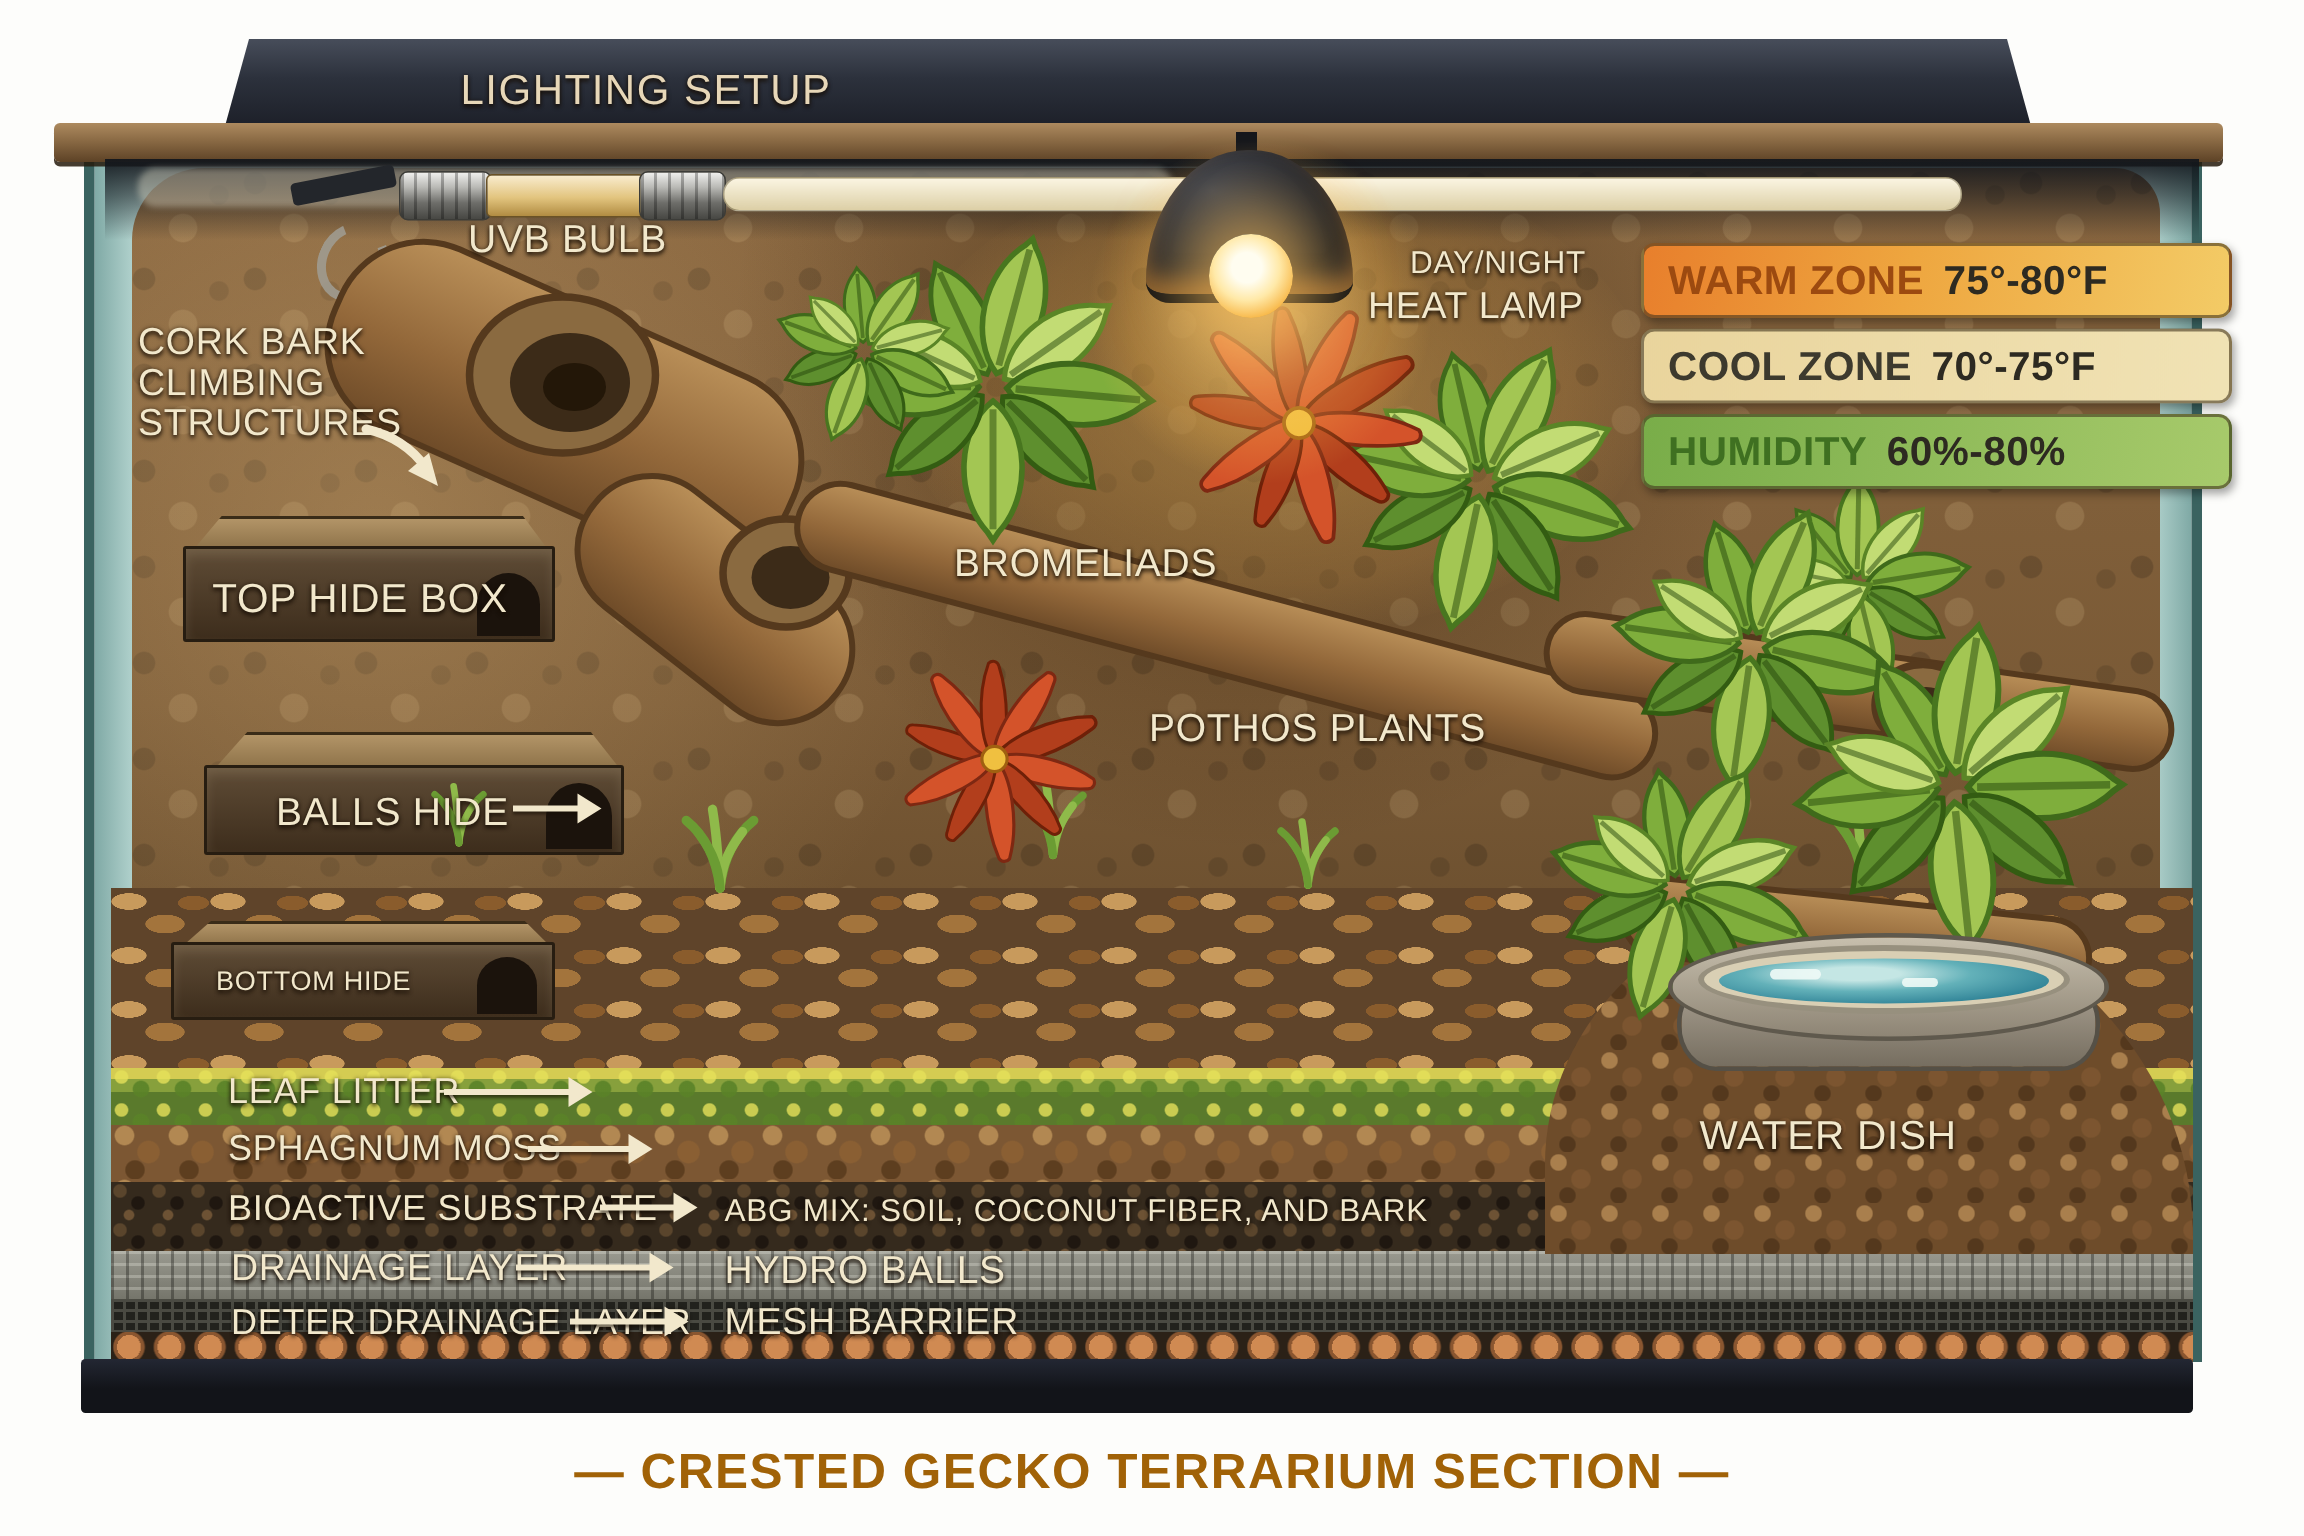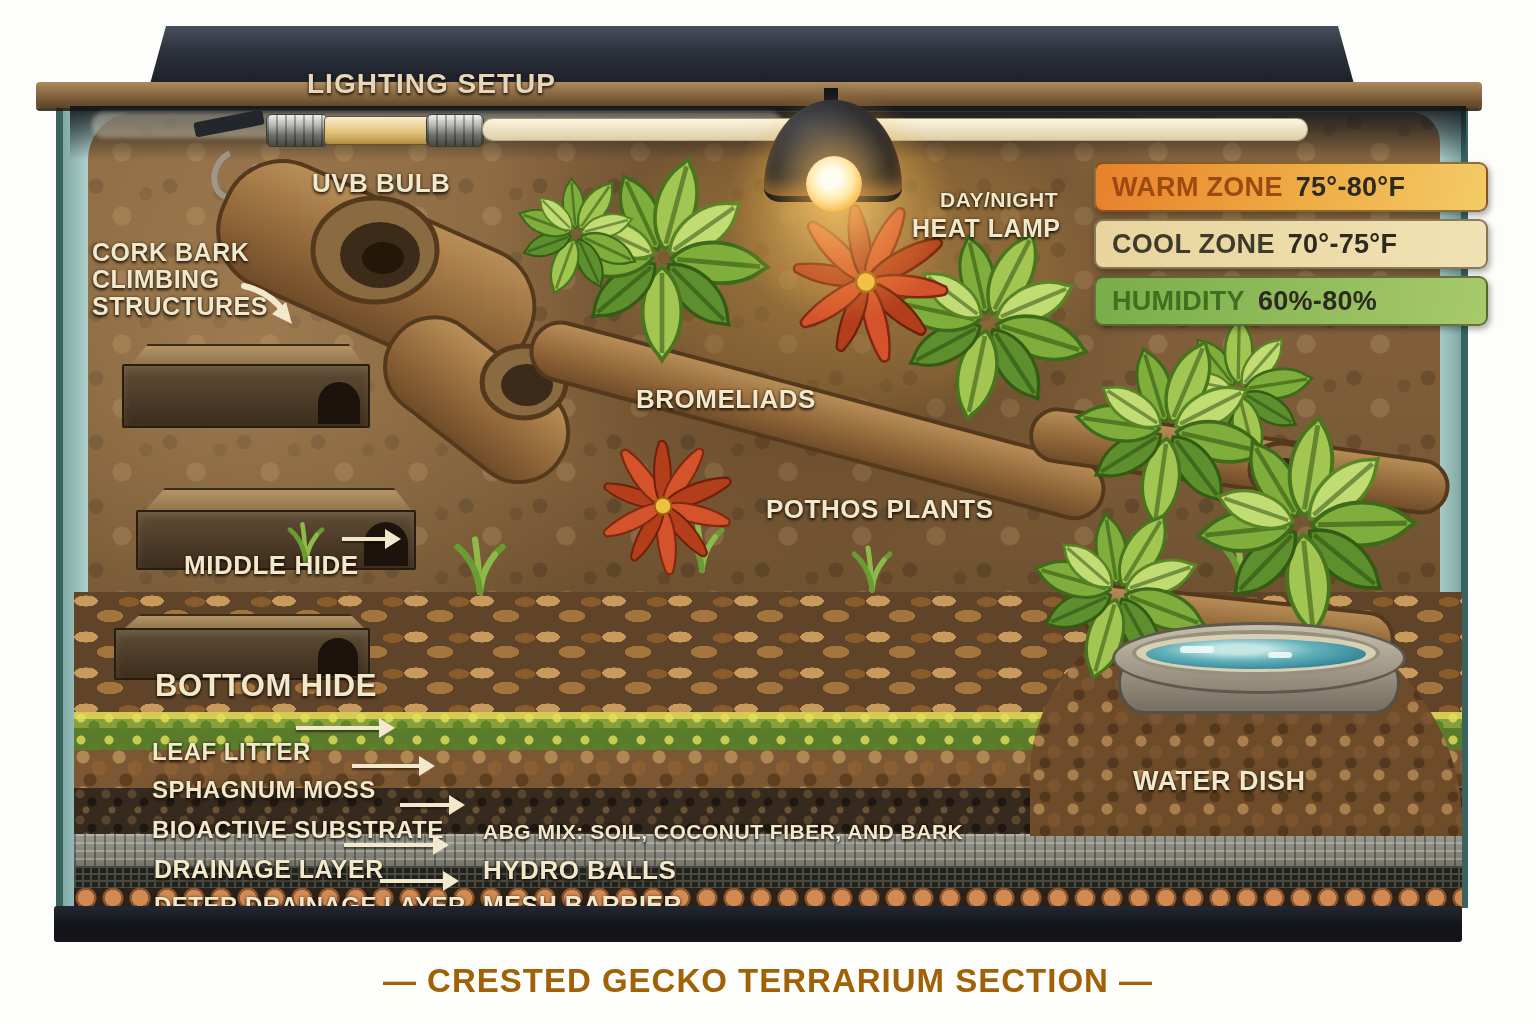--- a/index.html
+++ b/index.html
@@ -1,20 +1,20 @@
 <!DOCTYPE html>
 <html><head>
 <meta charset="utf-8">
 <style>
   html,body{margin:0;padding:0;background:#ffffff;}
   #scene{position:relative;width:1536px;height:1024px;overflow:hidden;background:#fdfdfb;
          font-family:"Liberation Sans","DejaVu Sans",sans-serif;}
   .abs{position:absolute;}
-  .lbl{position:absolute;font-weight:bold;color:#f2e8cc;letter-spacing:.5px;white-space:nowrap;
-       text-shadow:0 2px 3px rgba(22,13,4,.9),0 0 3px rgba(22,13,4,.55);z-index:40;margin-top:24px;}
+  .lbl{position:absolute;font-weight:normal;color:#f2e8cc;letter-spacing:.5px;white-space:nowrap;
+       text-shadow:0 2px 3px rgba(22,13,4,.9),0 0 3px rgba(22,13,4,.55);z-index:40;}
   .arrow{position:absolute;height:4px;background:#f2e8cc;z-index:40;
          box-shadow:0 2px 2px rgba(22,13,4,.55);}
   .arrow::after{content:"";position:absolute;right:-15px;top:-8px;width:0;height:0;
          border-left:16px solid #f2e8cc;border-top:10px solid transparent;border-bottom:10px solid transparent;}
   
   #hood{left:150px;top:26px;width:1204px;height:58px;border-radius:10px 10px 2px 2px;
         background:linear-gradient(180deg,#474d5a 0%,#2c313c 45%,#1d2029 100%);
         clip-path:polygon(16px 0,calc(100% - 16px) 0,100% 100%,0 100%);z-index:3;}
   #rim{left:36px;top:82px;width:1446px;height:26px;border-radius:4px;
        background:linear-gradient(180deg,#ad8a5f 0%,#8a6a44 45%,#5d4226 100%);
@@ -304,23 +304,24 @@
   <div class="lbl" style="left:912px;top:190px;font-size:25px;">HEAT LAMP</div>
 
   <div class="lbl" style="left:92px;top:214px;font-size:25px;">CORK BARK</div>
   <div class="lbl" style="left:92px;top:241px;font-size:25px;">CLIMBING</div>
   <div class="lbl" style="left:92px;top:268px;font-size:25px;">STRUCTURES</div>
   <svg class="abs" style="left:240px;top:280px;z-index:40;" width="62" height="54">
     <path d="M4,6 Q30,12 44,32" fill="none" stroke="#f2e8cc" stroke-width="6" stroke-linecap="round"></path>
     <path d="M32,34 L52,44 L46,22 Z" fill="#f2e8cc"></path>
   </svg>
 
-  <div class="lbl" style="left:184px;top:526px;font-size:26px;">MIDDLE HIDE</div>
+  <div class="lbl" style="left:120px;top:384px;width:240px;text-align:center;font-size:27px;">TOP HIDE BOX</div>
+  <div class="lbl" style="left:184px;top:526px;font-size:26px;">BALLS HIDE</div>
   <div class="arrow" style="left:342px;top:537px;width:44px;"></div>
-  <div class="lbl" style="left:155px;top:644px;font-size:31px;">BOTTOM HIDE</div>
+  <div class="lbl" style="left:144px;top:644px;font-size:18px;">BOTTOM HIDE</div>
 
   <div class="lbl" style="left:636px;top:360px;font-size:26px;">BROMELIADS</div>
   <div class="lbl" style="left:766px;top:470px;font-size:26px;">POTHOS PLANTS</div>
   <div class="lbl" style="left:1133px;top:742px;font-size:27px;">WATER DISH</div>
 
   <div class="lbl" style="left:152px;top:714px;font-size:24px;">LEAF LITTER</div>
   <div class="arrow" style="left:296px;top:726px;width:84px;"></div>
 
   <div class="lbl" style="left:152px;top:752px;font-size:24px;">SPHAGNUM MOSS</div>
   <div class="arrow" style="left:352px;top:764px;width:68px;"></div>

